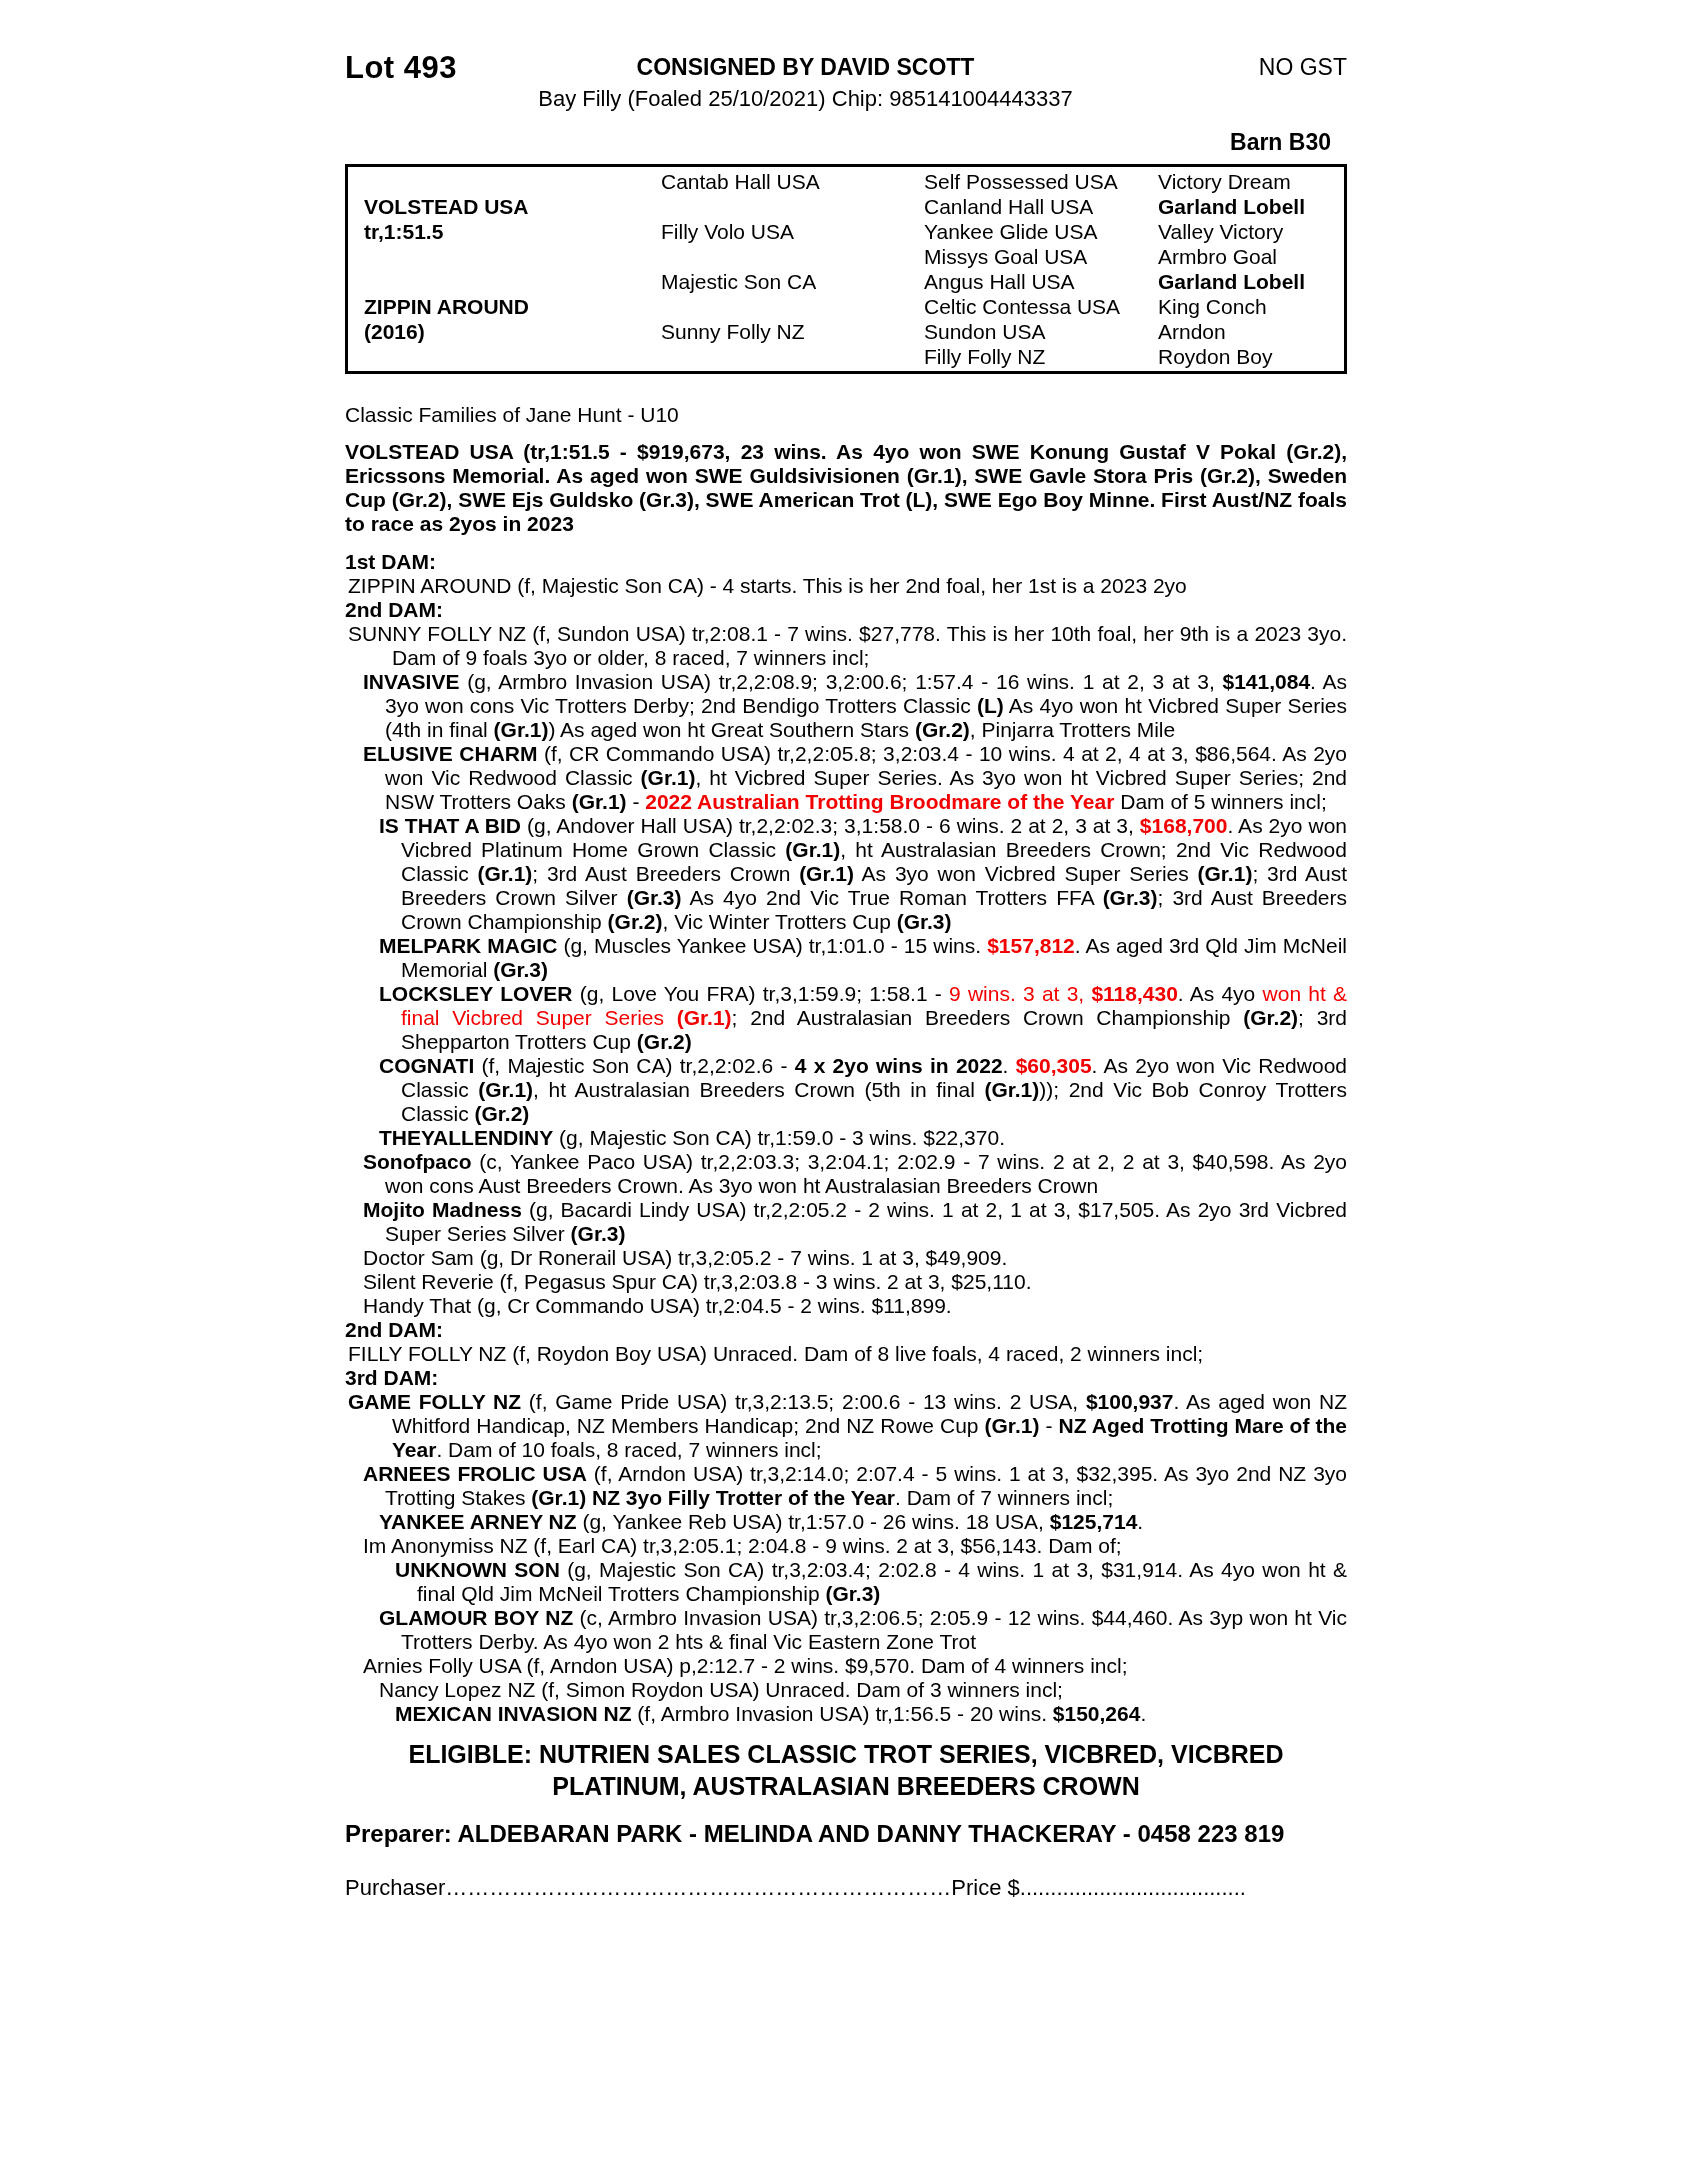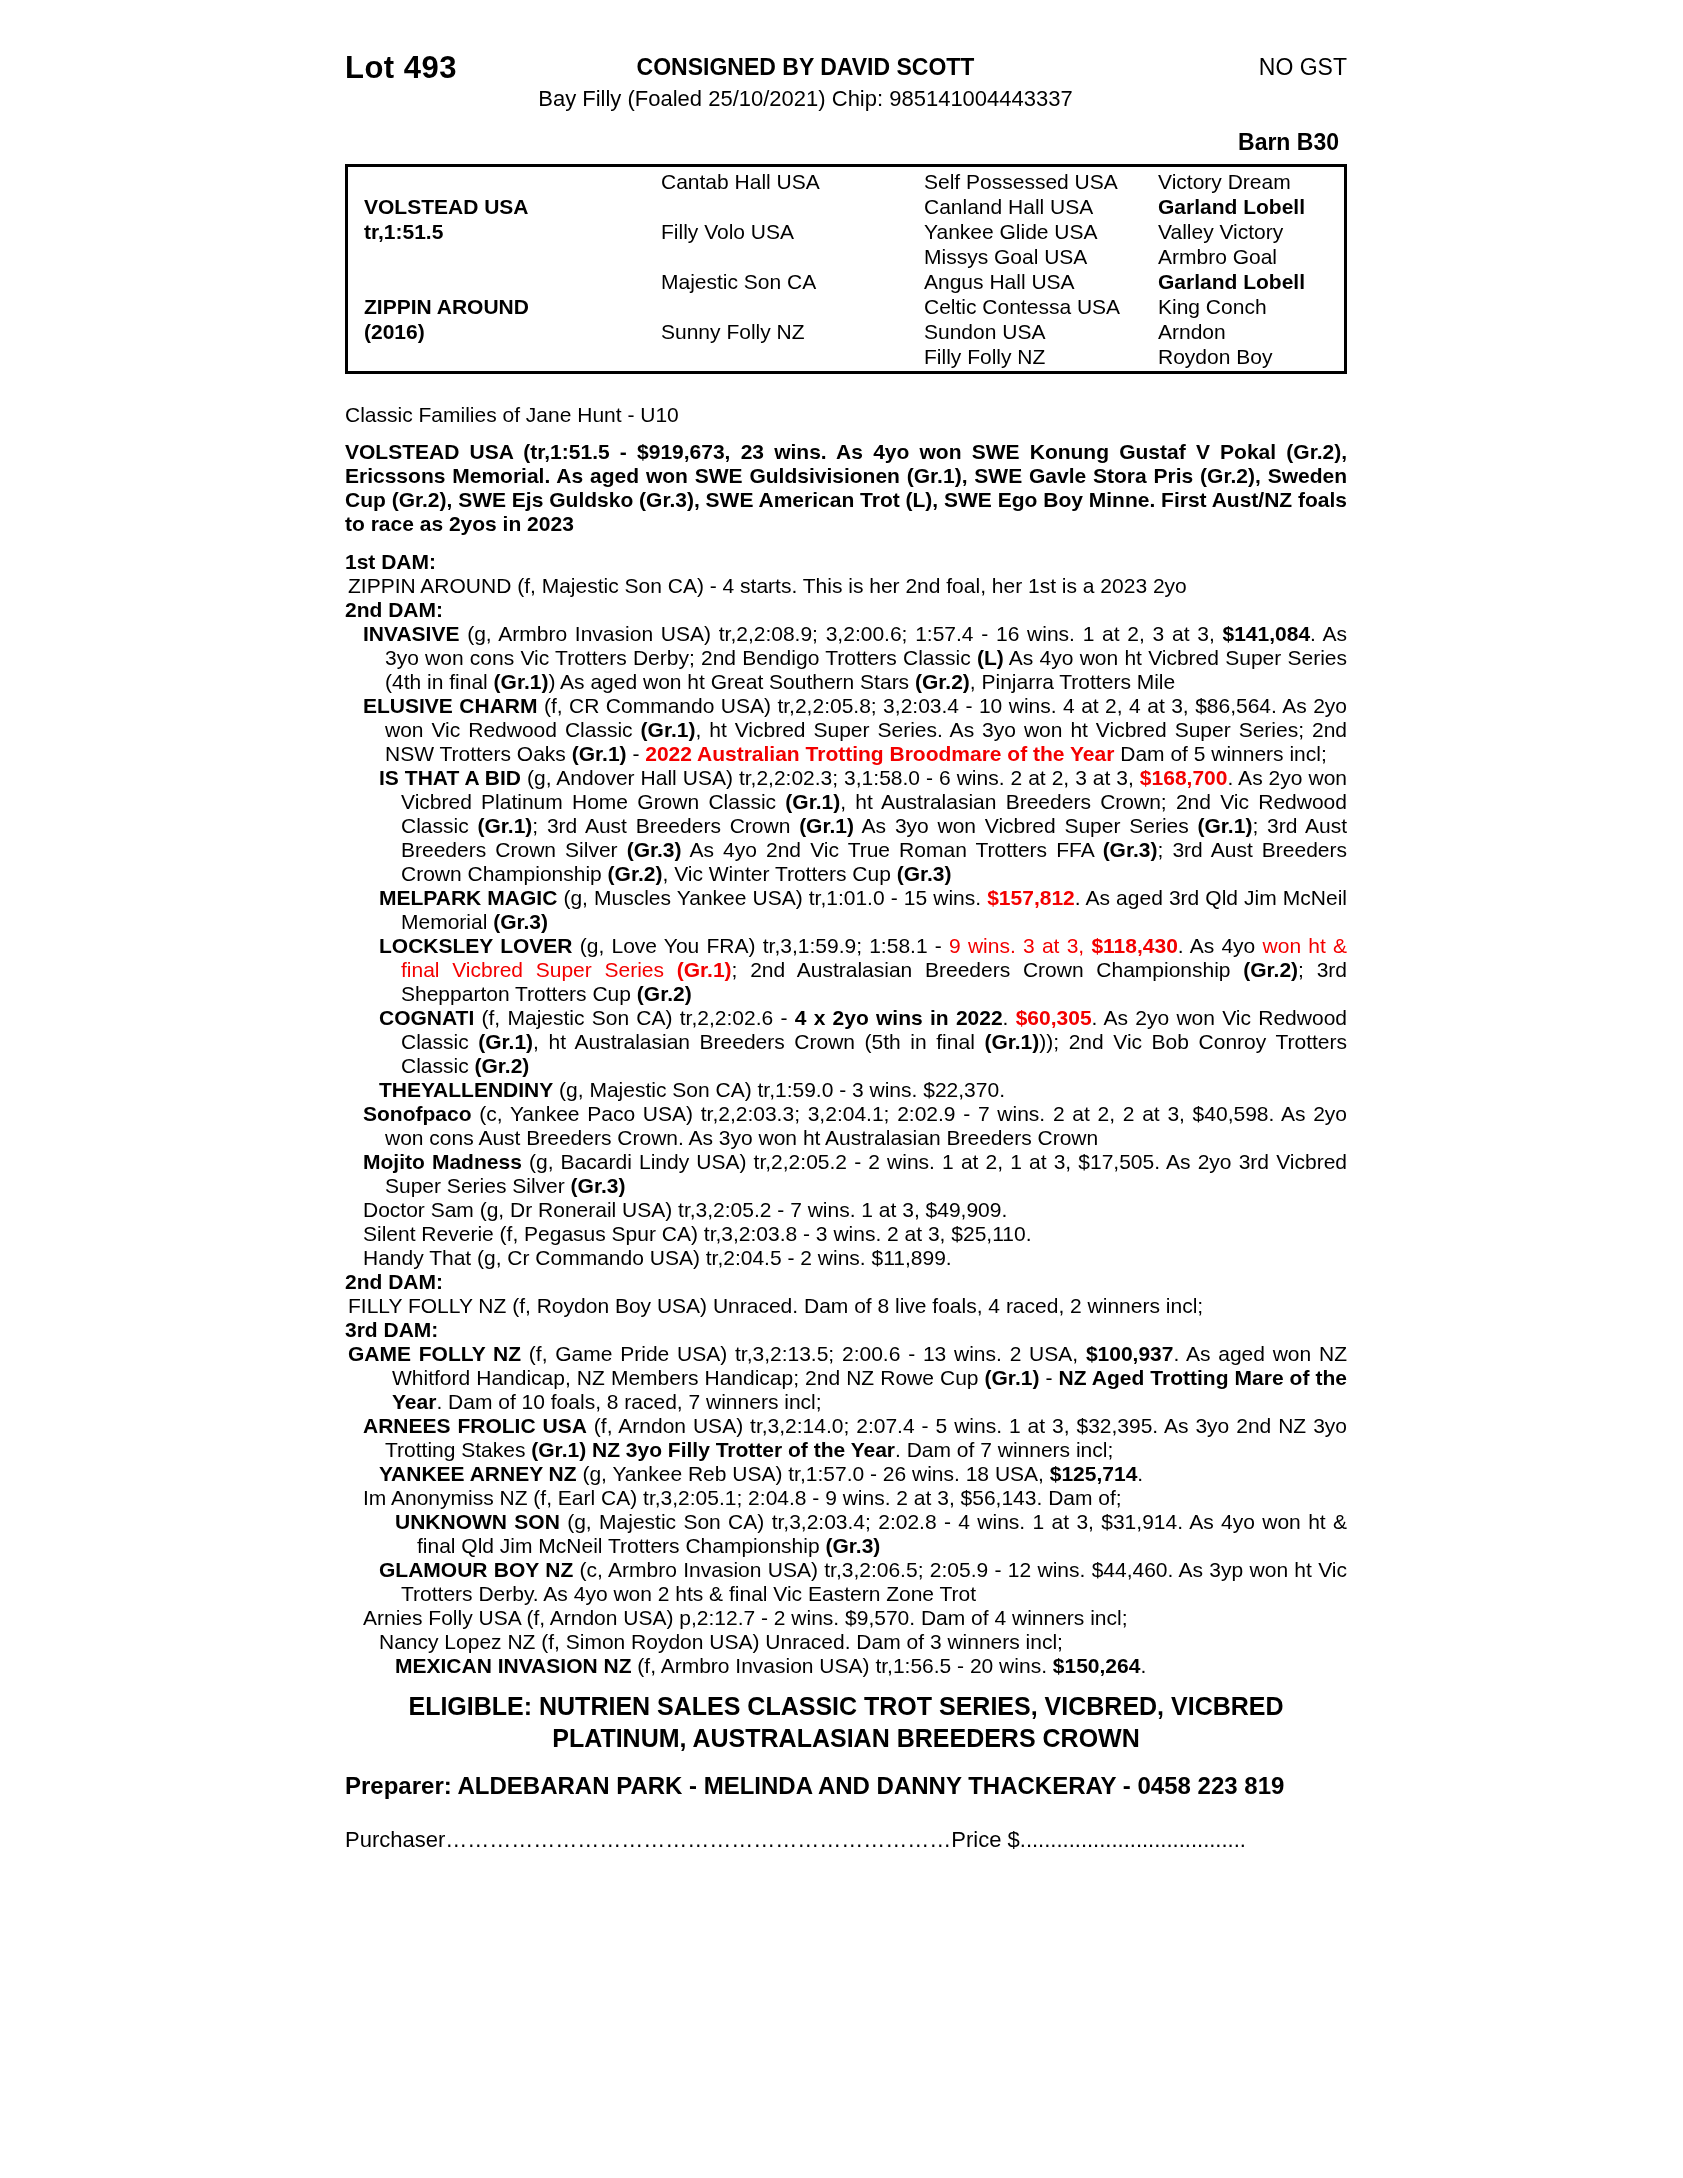--- a/index.html
+++ b/index.html
@@ -10,21 +10,21 @@
   .b{font-weight:bold;}
   .r{color:var(--red,#f30000);}
   .page{position:absolute;left:345px;top:46px;width:1002px;}
 
   
   .hdr{position:relative;height:117px;}
   .lot{position:absolute;left:0;top:4px;font-size:31px;font-weight:bold;letter-spacing:0.5px;}
   .consigned{position:absolute;left:0;top:8px;width:921px;text-align:center;font-size:23px;font-weight:bold;}
   .nogst{position:absolute;right:0;top:8px;font-size:23px;font-weight:normal;}
   .subtitle{position:absolute;left:0;top:40px;width:921px;text-align:center;font-size:22px;}
-  .barn{position:absolute;right:8px;top:83px;font-size:23px;font-weight:bold;}
+  .barn{position:absolute;right:16px;top:83px;font-size:23px;font-weight:bold;}
 
   
   .ped{
     border:3px solid #000;margin-top:1px;
     display:grid;
     grid-template-columns:297px 263px 234px 1fr;
     grid-template-rows:repeat(8,25px);
     padding:2px 0 2px 16px;
   }
   .cell{font-size:21px;display:flex;align-items:center;white-space:nowrap;}
@@ -105,20 +105,21 @@
   </div>
 
   <div class="classic">Classic Families of Jane Hunt - U10</div>
 
   <div class="sirepara"><span class="b">VOLSTEAD USA (tr,1:51.5 - $919,673, 23 wins. As 4yo won SWE Konung Gustaf V Pokal (Gr.2), Ericssons Memorial. As aged won SWE Guldsivisionen (Gr.1), SWE Gavle Stora Pris (Gr.2), Sweden Cup (Gr.2), SWE Ejs Guldsko (Gr.3), SWE American Trot (L), SWE Ego Boy Minne. First Aust/NZ foals to race as 2yos in 2023</span></div>
 
   <div id="entries">
       <div class="entry head"><span class="b">1st DAM:</span></div>
       <div class="entry dam"><span>ZIPPIN AROUND (f, Majestic Son CA) - 4 starts. This is her 2nd foal, her 1st is a 2023 2yo</span></div>
       <div class="entry head"><span class="b">2nd DAM:</span></div>
+      <div class="entry dam"><span>SUNNY FOLLY NZ (f, Sundon USA) tr,2:08.1 - 7 wins. $27,778. This is her 10th foal, her 9th is a 2023 3yo. Dam of 9 foals 3yo or older, 8 raced, 7 winners incl;</span></div>
       <div class="entry l1"><span class="b">INVASIVE</span><span> (g, Armbro Invasion USA) tr,2,2:08.9; 3,2:00.6; 1:57.4 - 16 wins. 1 at 2, 3 at 3, </span><span class="b">$141,084</span><span>. As 3yo won cons Vic Trotters Derby; 2nd Bendigo Trotters Classic </span><span class="b">(L)</span><span> As 4yo won ht Vicbred Super Series (4th in final </span><span class="b">(Gr.1)</span><span>) As aged won ht Great Southern Stars </span><span class="b">(Gr.2)</span><span>, Pinjarra Trotters Mile</span></div>
       <div class="entry l1"><span class="b">ELUSIVE CHARM</span><span> (f, CR Commando USA) tr,2,2:05.8; 3,2:03.4 - 10 wins. 4 at 2, 4 at 3, $86,564. As 2yo won Vic Redwood Classic </span><span class="b">(Gr.1)</span><span>, ht Vicbred Super Series. As 3yo won ht Vicbred Super Series; 2nd NSW Trotters Oaks </span><span class="b">(Gr.1)</span><span> - </span><span class="b r">2022 Australian Trotting Broodmare of the Year</span><span> Dam of 5 winners incl;</span></div>
       <div class="entry l2"><span class="b">IS THAT A BID</span><span> (g, Andover Hall USA) tr,2,2:02.3; 3,1:58.0 - 6 wins. 2 at 2, 3 at 3, </span><span class="b r">$168,700</span><span>. As 2yo won Vicbred Platinum Home Grown Classic </span><span class="b">(Gr.1)</span><span>, ht Australasian Breeders Crown; 2nd Vic Redwood Classic </span><span class="b">(Gr.1)</span><span>; 3rd Aust Breeders Crown </span><span class="b">(Gr.1)</span><span> As 3yo won Vicbred Super Series </span><span class="b">(Gr.1)</span><span>; 3rd Aust Breeders Crown Silver </span><span class="b">(Gr.3)</span><span> As 4yo 2nd Vic True Roman Trotters FFA </span><span class="b">(Gr.3)</span><span>; 3rd Aust Breeders Crown Championship </span><span class="b">(Gr.2)</span><span>, Vic Winter Trotters Cup </span><span class="b">(Gr.3)</span></div>
       <div class="entry l2"><span class="b">MELPARK MAGIC</span><span> (g, Muscles Yankee USA) tr,1:01.0 - 15 wins. </span><span class="b r">$157,812</span><span>. As aged 3rd Qld Jim McNeil Memorial </span><span class="b">(Gr.3)</span></div>
       <div class="entry l2"><span class="b">LOCKSLEY LOVER</span><span> (g, Love You FRA) tr,3,1:59.9; 1:58.1 - </span><span class="r">9 wins. 3 at 3, </span><span class="b r">$118,430</span><span>. As 4yo </span><span class="r">won ht &amp; final Vicbred Super Series </span><span class="b r">(Gr.1)</span><span>; 2nd Australasian Breeders Crown Championship </span><span class="b">(Gr.2)</span><span>; 3rd Shepparton Trotters Cup </span><span class="b">(Gr.2)</span></div>
       <div class="entry l2"><span class="b">COGNATI</span><span> (f, Majestic Son CA) tr,2,2:02.6 - </span><span class="b">4 x 2yo wins in 2022</span><span>. </span><span class="b r">$60,305</span><span>. As 2yo won Vic Redwood Classic </span><span class="b">(Gr.1)</span><span>, ht Australasian Breeders Crown (5th in final </span><span class="b">(Gr.1)</span><span>)); 2nd Vic Bob Conroy Trotters Classic </span><span class="b">(Gr.2)</span></div>
       <div class="entry l2"><span class="b">THEYALLENDINY</span><span> (g, Majestic Son CA) tr,1:59.0 - 3 wins. $22,370.</span></div>
       <div class="entry l1"><span class="b">Sonofpaco</span><span> (c, Yankee Paco USA) tr,2,2:03.3; 3,2:04.1; 2:02.9 - 7 wins. 2 at 2, 2 at 3, $40,598. As 2yo won cons Aust Breeders Crown. As 3yo won ht Australasian Breeders Crown</span></div>
       <div class="entry l1"><span class="b">Mojito Madness</span><span> (g, Bacardi Lindy USA) tr,2,2:05.2 - 2 wins. 1 at 2, 1 at 3, $17,505. As 2yo 3rd Vicbred Super Series Silver </span><span class="b">(Gr.3)</span></div>
       <div class="entry l1"><span>Doctor Sam (g, Dr Ronerail USA) tr,3,2:05.2 - 7 wins. 1 at 3, $49,909.</span></div>

